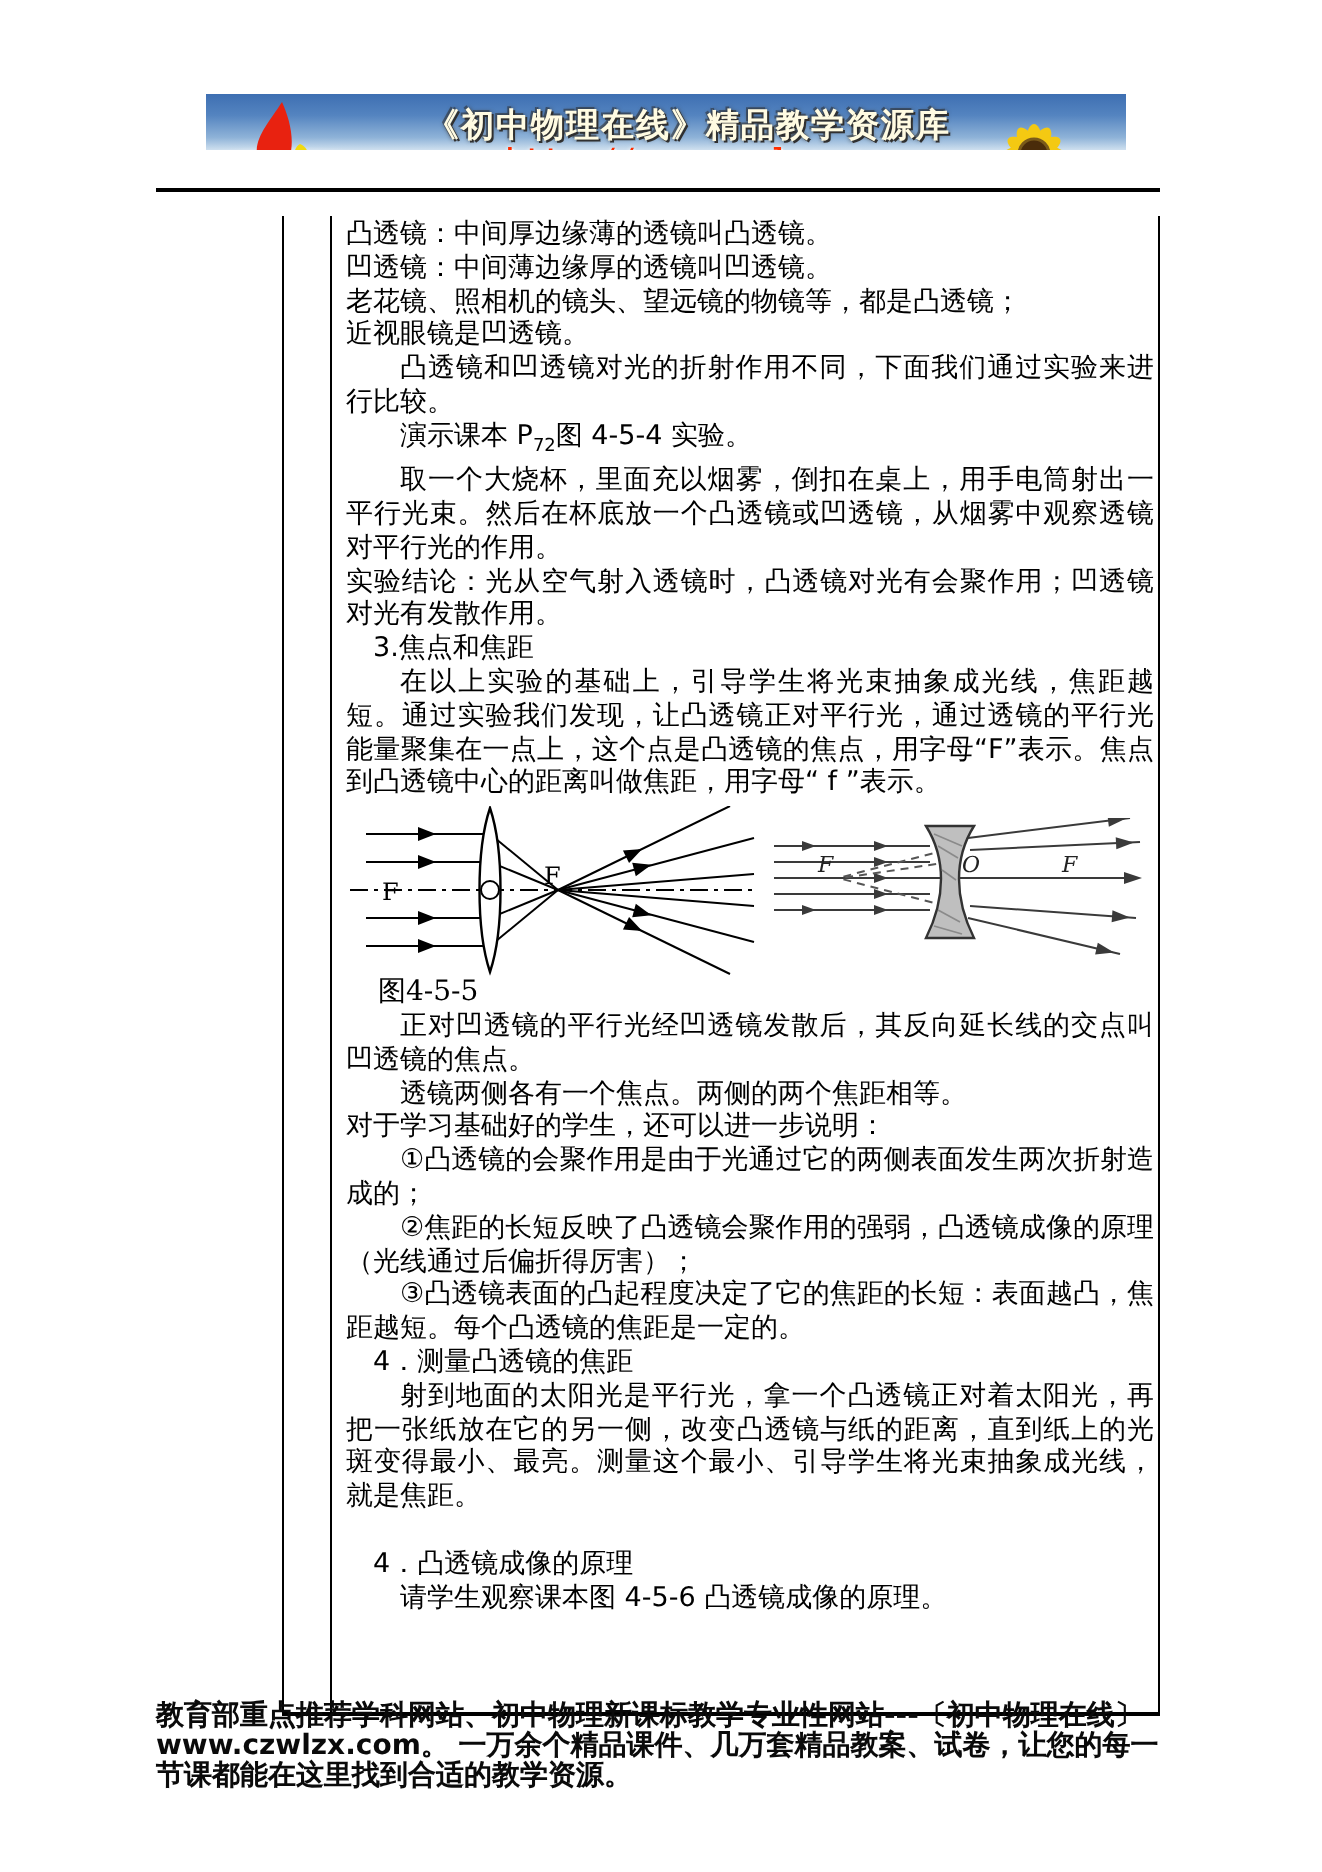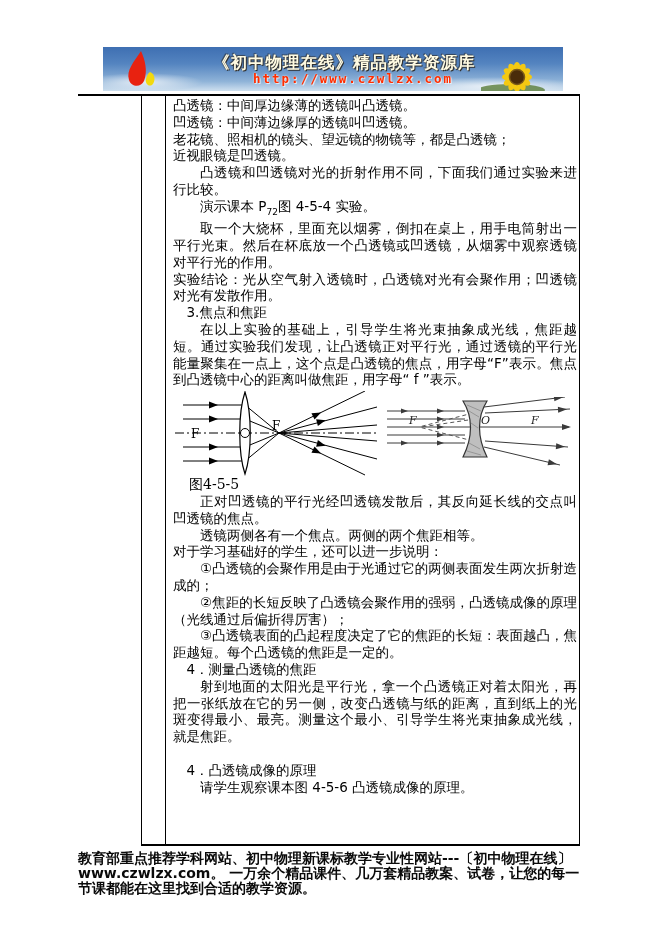--- a/index.html
+++ b/index.html
@@ -2,21 +2,21 @@
 <html><head>
 <meta charset="utf-8">
 <style>
   html,body { margin:0; padding:0; }
   body {
     width:661px; height:936px; background:#ffffff; position:relative;
     font-family:"DejaVu Sans", sans-serif; color:#000;
   }
   
   .banner {
-    position:absolute; left:103px; top:47px; width:460px; height:44px;
+    position:absolute; left:103px; top:47px; width:460px; height:28px;
     background:linear-gradient(180deg,#3e6fb2 0%,#5484c0 38%,#8fb3d8 78%,#cfe0ef 100%);
     overflow:hidden;
   }
   .cloud { position:absolute; width:120px; height:18px; border-radius:50%;
     background:radial-gradient(closest-side, rgba(255,255,255,.75), rgba(255,255,255,0)); }
   .cloud.c1 { left:-20px; top:26px; }
   .cloud.c2 { left:300px; top:30px; width:180px; }
   .banner-title {
     position:absolute; left:110px; top:5px; font-size:16.5px; font-weight:bold;
     color:#fffbe2; letter-spacing:1px; white-space:nowrap;
@@ -26,21 +26,21 @@
     position:absolute; left:150px; top:24px; font-size:12.5px; font-weight:bold;
     color:#ff2d00; letter-spacing:2px; white-space:nowrap;
     font-family:"DejaVu Sans Mono", monospace;
     text-shadow:0 0 2px rgba(255,255,255,.9), 1px 1px 0 rgba(255,255,255,.6);
   }
   .logo-svg { position:absolute; left:18px; top:3px; }
   .sunflower-svg { position:absolute; right:4px; top:13px; }
   
   .tline-top { position:absolute; left:78px; top:94px; width:502px; height:0; border-top:2px solid #000; }
   .doc {
-    position:absolute; left:141px; top:96px; width:437px; height:748px;
+    position:absolute; left:141px; top:108px; width:437px; height:748px;
     border-left:1.5px solid #000; border-right:1.5px solid #000; border-bottom:2px solid #000;
     overflow:hidden; background:#fff;
   }
   .doc-innerline { position:absolute; left:23px; top:0; height:100%; width:0; border-left:1.5px solid #000; }
   .content {
     position:absolute; left:31px; top:1px; width:404px;
     font-size:13.5px; line-height:16.8px; text-align:justify;
   }
   .content p { margin:0; }
   .i1 { text-indent:1em; }

